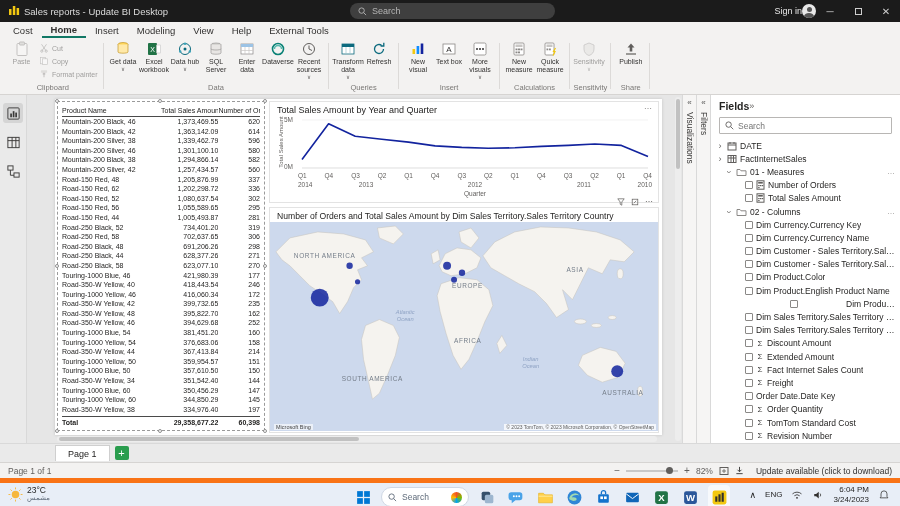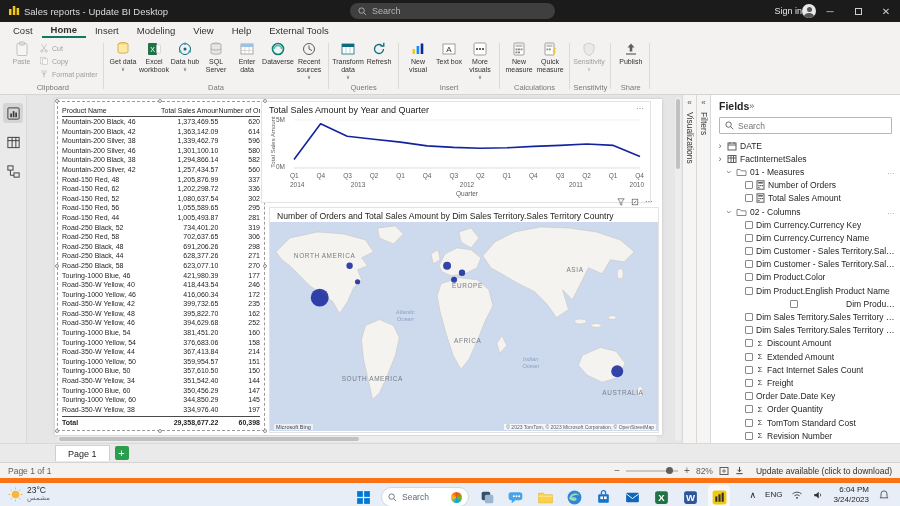--- a/index.html
+++ b/index.html
@@ -58,21 +58,21 @@
 .handle{position:absolute;width:4px;height:4px;background:#fff;border:1px solid #8f8f8f;border-radius:50%;z-index:5}
 .thead,.trow{display:flex;font-size:7px;line-height:9.6px}
 .thead{border-bottom:1px solid #4a4a4a;line-height:11px}
 .c0{width:50%;overflow:hidden;white-space:nowrap}
 .c1{width:29%;text-align:right;overflow:hidden;white-space:nowrap}
 .c2{width:21%;text-align:right;overflow:hidden;white-space:nowrap}
 #table-body{flex:1;overflow:hidden}
 .trow.total{border-top:1px solid #4a4a4a;font-weight:bold;line-height:11px}
 
 
-#line-visual{position:absolute;left:206px;top:2px;width:390px;height:102px;border:1px solid #e3e3e3;background:#fff}
+#line-visual{position:absolute;left:214px;top:2px;width:390px;height:102px;border:1px solid #e3e3e3;background:#fff}
 .vtitle{font-size:9px;color:#252423;padding:3px 0 0 7px;white-space:nowrap;overflow:hidden}
 #chart-area{position:absolute;left:0;top:13px;right:0;bottom:0}
 #y-axis-title{position:absolute;left:-17px;top:24px;width:56px;text-align:center;font-size:6px;color:#605e5c;transform:rotate(-90deg)}
 .ytick{position:absolute;left:14px;font-size:6.5px;color:#605e5c}
 #line-plot{position:absolute;left:28px;top:1px;width:354px;height:56px}
 #xq{position:absolute;left:28px;top:57px;width:354px;display:flex;justify-content:space-between;font-size:6.5px;color:#605e5c}
 #xy{position:absolute;left:28px;top:66px;width:354px;height:8px;font-size:6.5px;color:#605e5c}
 #xy span{position:absolute;top:0}
 #x-axis-title{position:absolute;left:28px;top:75px;width:354px;text-align:center;font-size:6.5px;color:#605e5c}
 #chart-more{position:absolute;right:5px;top:2px;font-size:8px;color:#8a8886;letter-spacing:1px}

